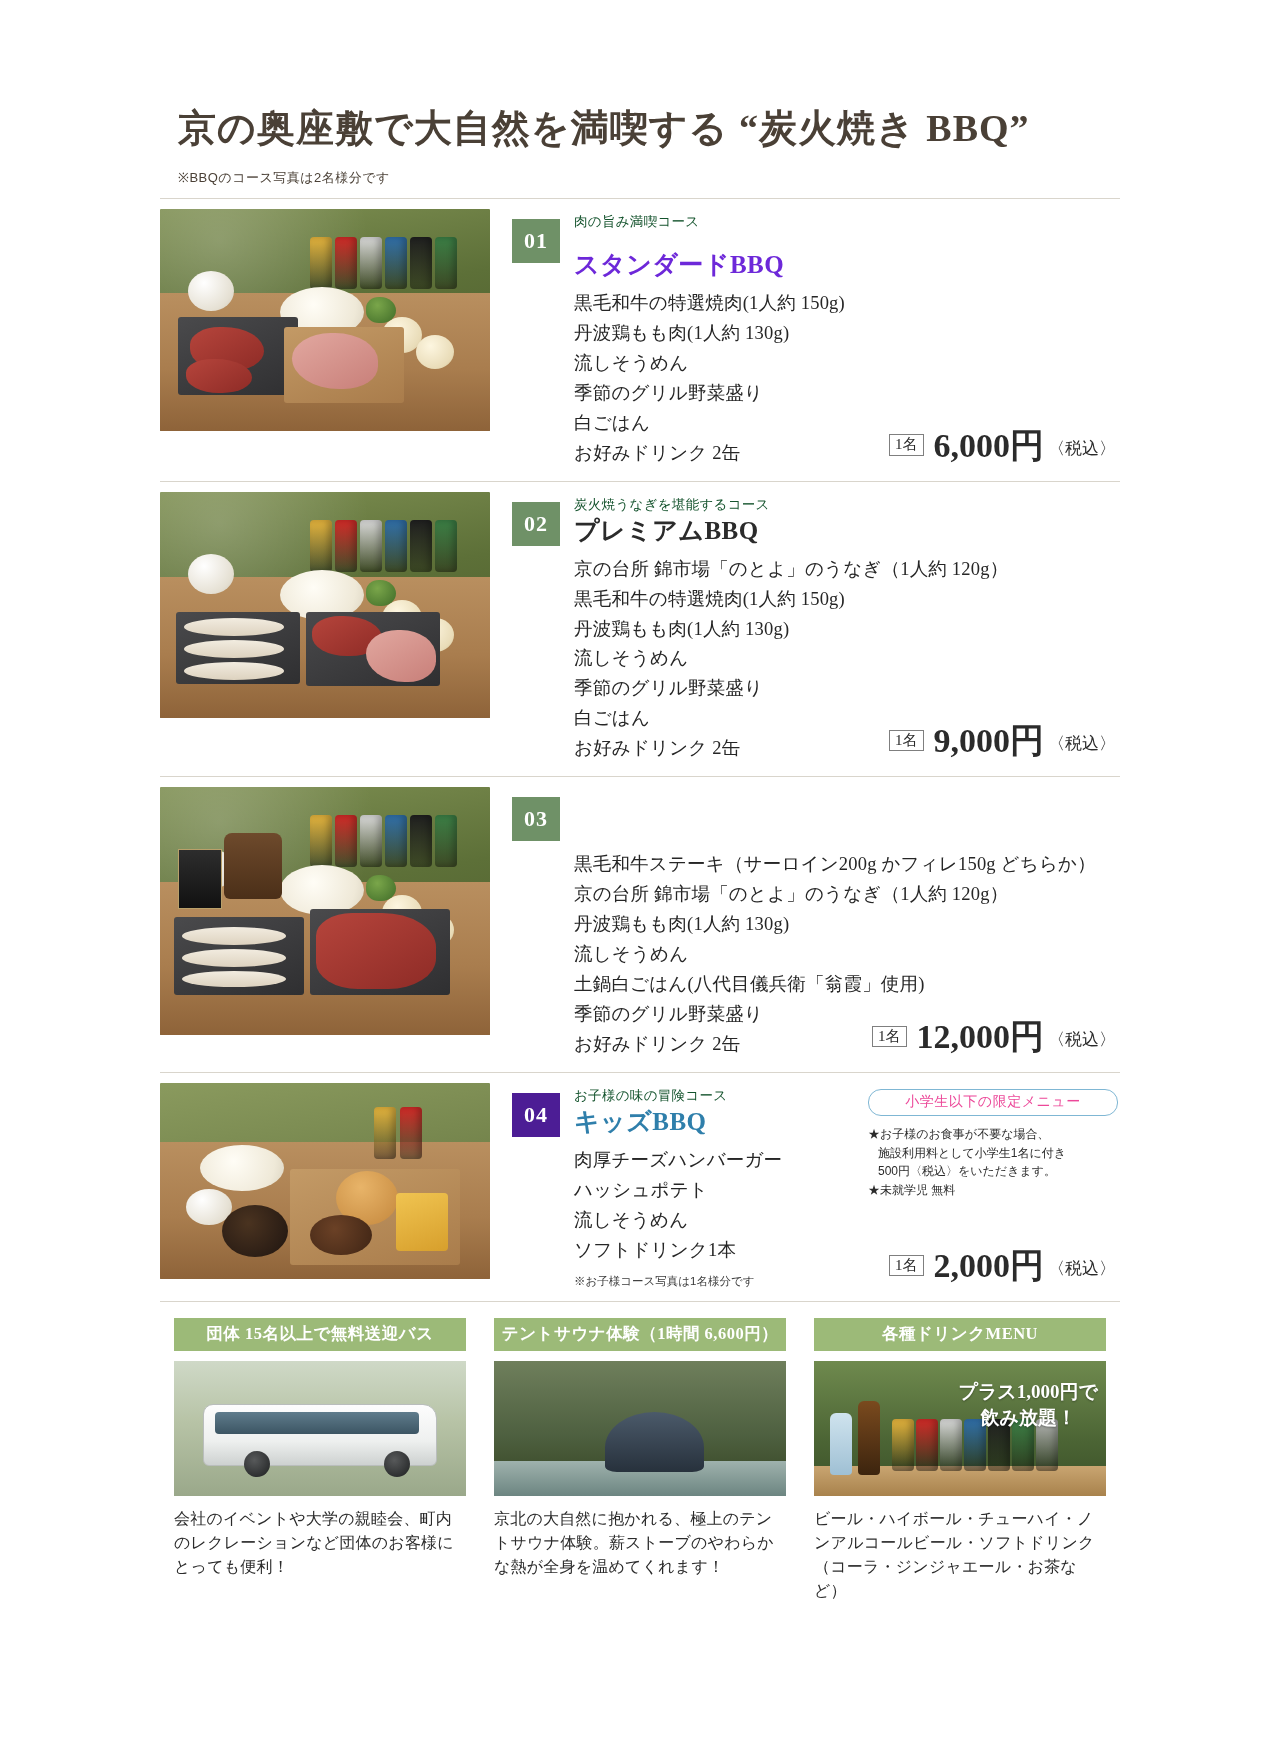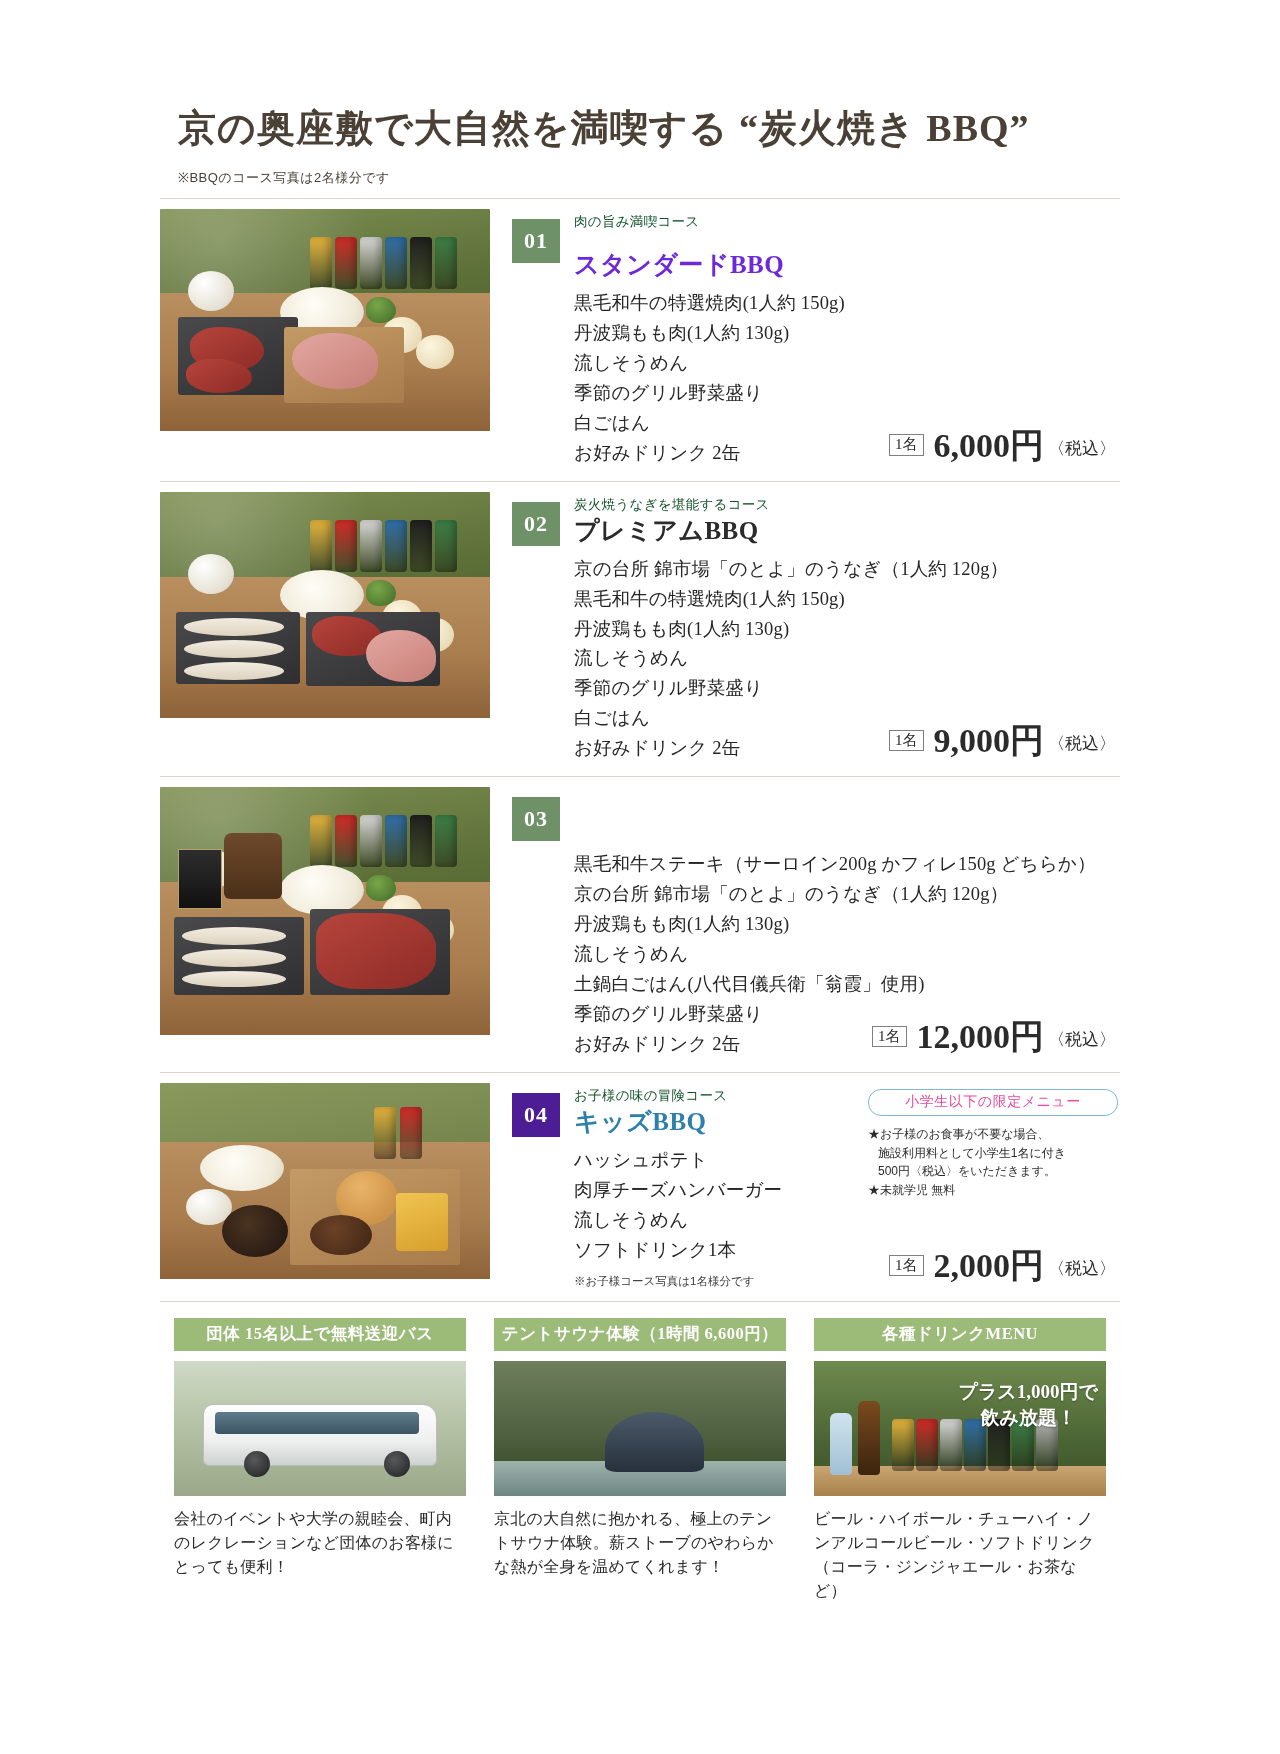--- a/index.html
+++ b/index.html
@@ -468,22 +468,22 @@
     </div>
     <div class="info">
       <div class="badge-row">
         <div class="num" style="background:#4c1d95;">04</div>
         <div class="titles">
           <div class="sub">お子様の味の冒険コース</div>
           <div class="name" style="color:#2f7fab;">キッズBBQ</div>
         </div>
       </div>
       <div class="items">
+            <div class="item">肉厚チーズハンバーガー</div>
             <div class="item">ハッシュポテト</div>
-            <div class="item">肉厚チーズハンバーガー</div>
             <div class="item">流しそうめん</div>
             <div class="item">ソフトドリンク1本</div>
           </div>
       <div class="foot-note">※お子様コース写真は1名様分です</div>
       <div class="kidsbox">
         <div class="kids-pill">小学生以下の限定メニュー</div>
         <div class="kids-lines">
               <div class="kids-line">★お子様のお食事が不要な場合、</div>
               <div class="kids-line cont">施設利用料として小学生1名に付き</div>
               <div class="kids-line cont">500円〈税込〉をいただきます。</div>

